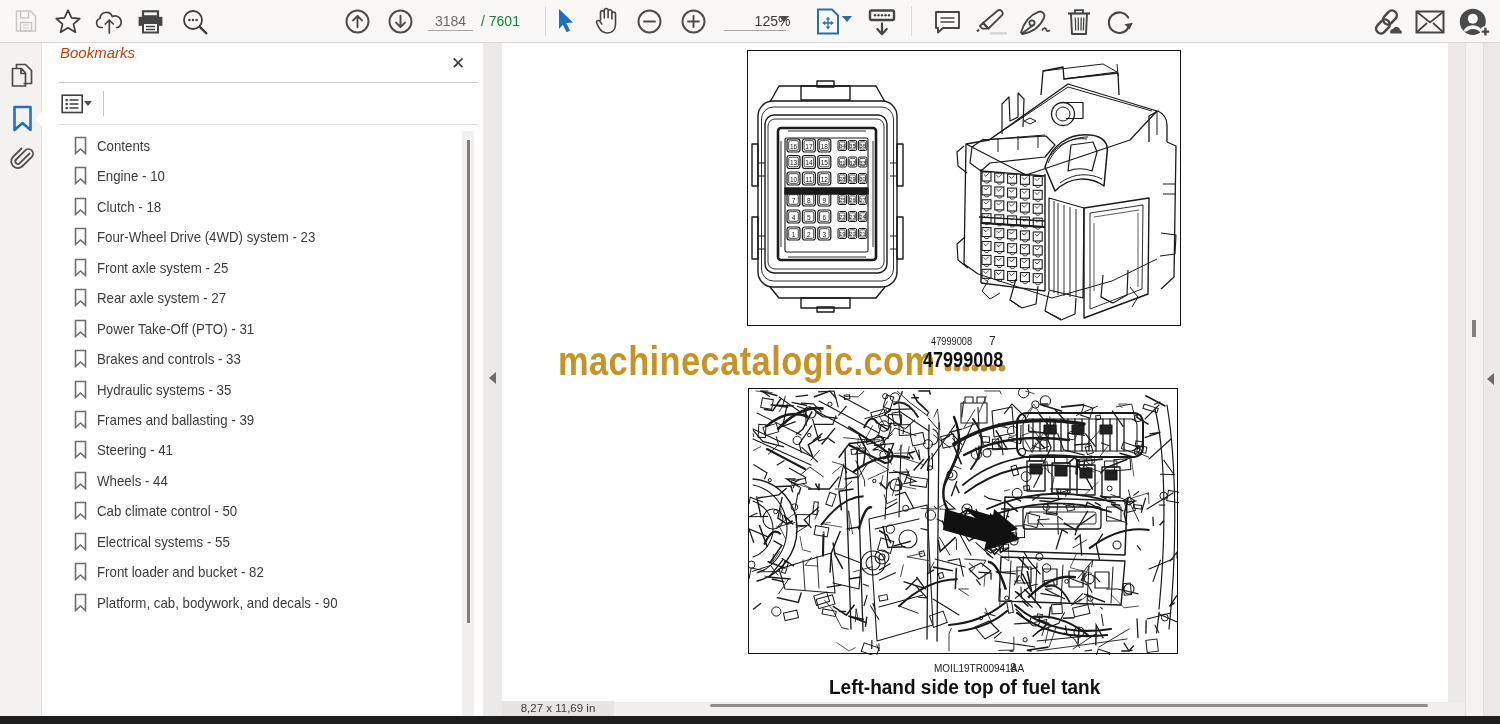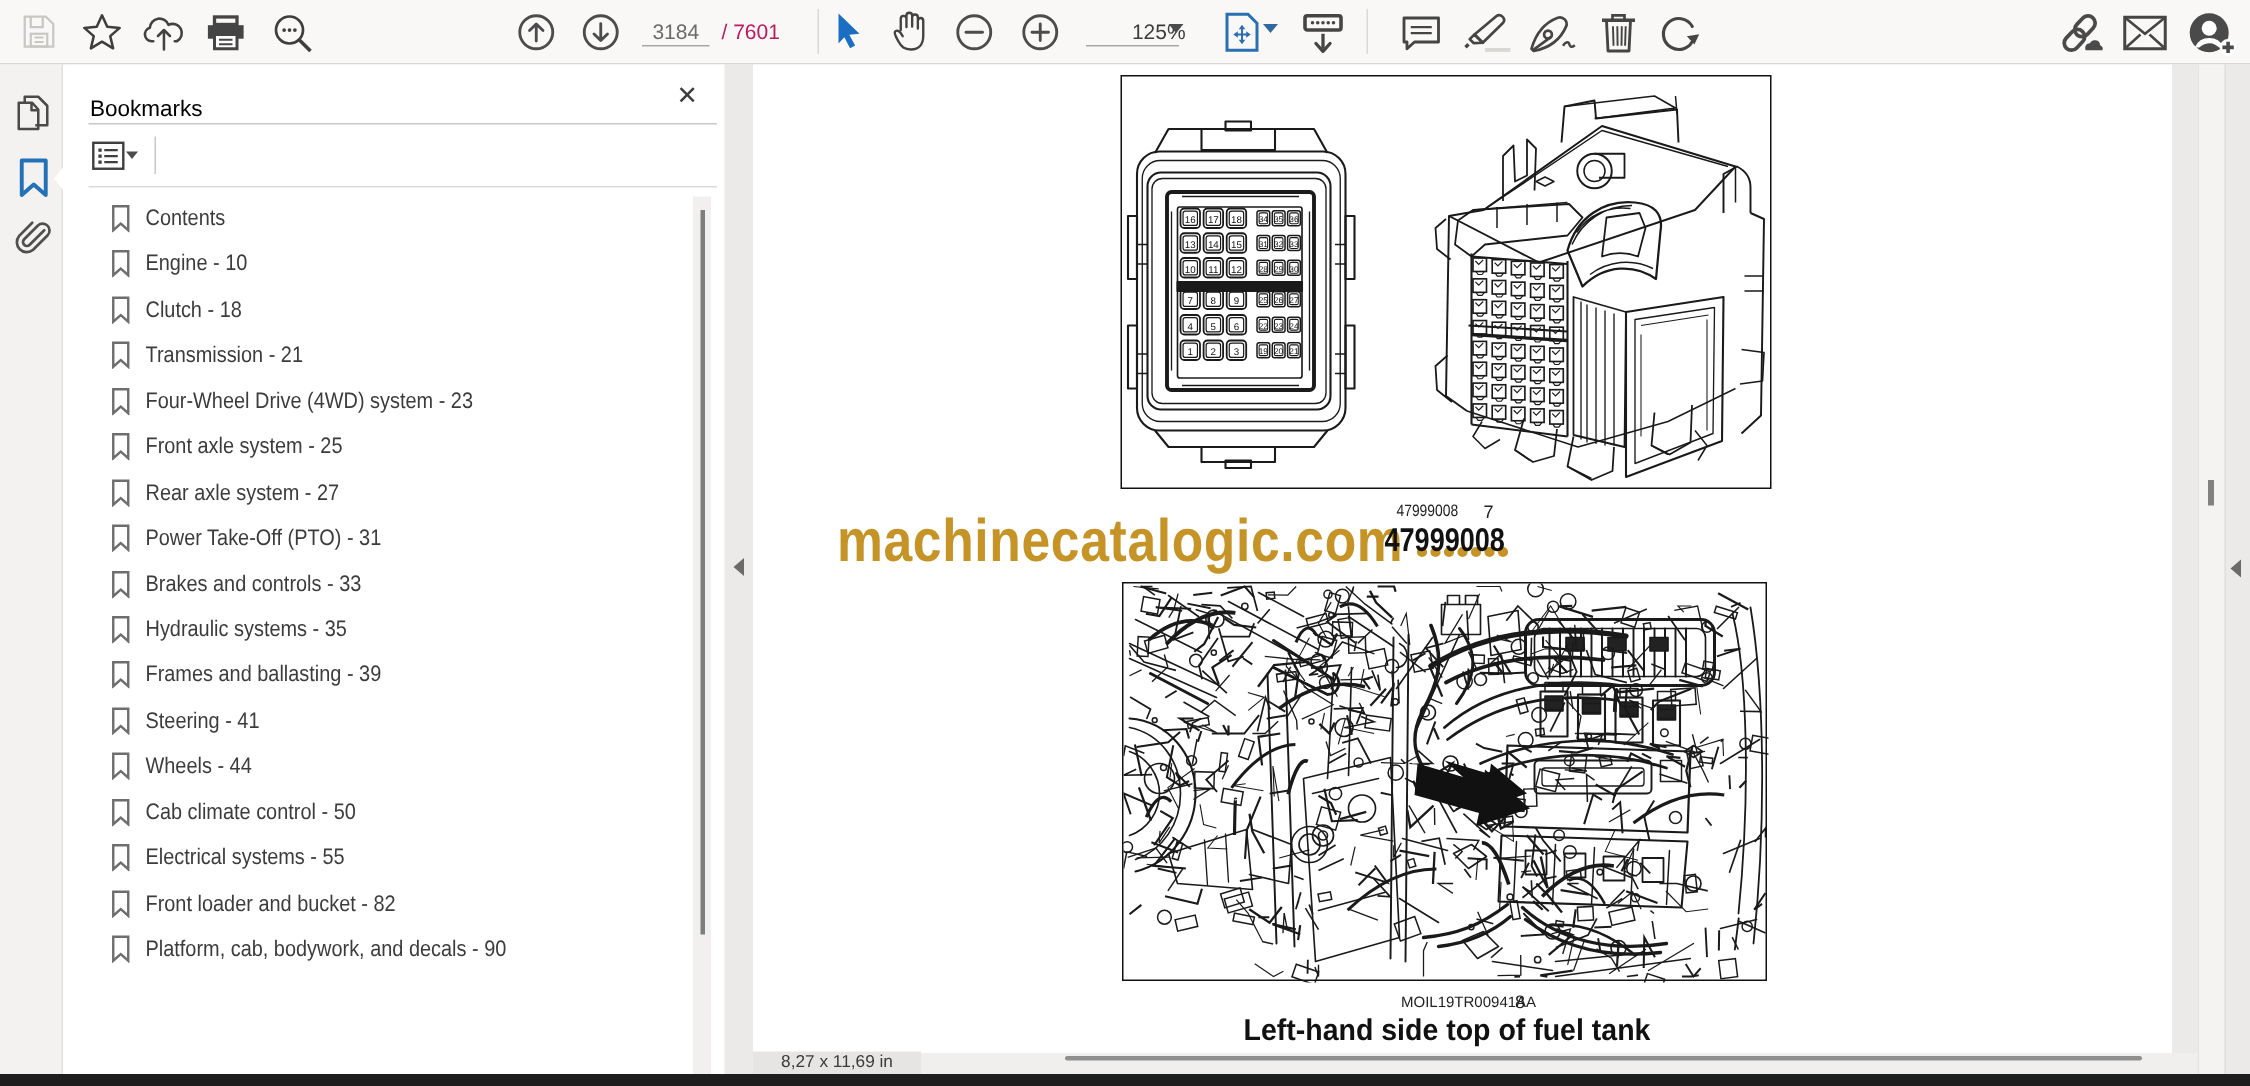--- a/index.html
+++ b/index.html
@@ -10,21 +10,21 @@
 #gutL{position:absolute;left:483px;top:43px;width:19px;height:675px;background:#eceae8;}
 #pagearea{position:absolute;left:502px;top:43px;width:946px;height:659px;background:#fff;overflow:hidden;}
 #gutR{position:absolute;left:1448px;top:43px;width:17px;height:675px;background:#eceae8;}
 #scrollR{position:absolute;left:1465px;top:43px;width:18px;height:675px;background:#f4f3f2;border-left:1px solid #e4e2e0;}
 #edgeR{position:absolute;left:1483px;top:43px;width:17px;height:675px;background:#eceae8;border-left:1px solid #e0dedc;}
 #bottomstrip{position:absolute;left:502px;top:702px;width:963px;height:14px;background:#f1efee;}
 #blackbar{position:absolute;left:0;top:716px;width:1500px;height:8px;background:#1e1e1e;}
 #pagesize{position:absolute;left:502px;top:701px;width:112px;height:31px;background:#e7e5e3;color:#3b3b3b;font-size:11.5px;line-height:15px;text-align:center;}
 #hthumb{position:absolute;left:710px;top:704px;width:718px;height:3px;background:#8f8f8f;border-radius:2px;}
 
-#bmtitle{position:absolute;left:60px;top:64px;font-size:15px;color:#000000;}
+#bmtitle{position:absolute;left:60px;top:44px;font-size:15px;color:#c2410c;font-style:italic;}
 #bmclose{position:absolute;left:451px;top:53px;font-size:17px;color:#3c3c3c;}
 .hsep1{position:absolute;left:59px;top:82px;width:419px;height:1px;background:#c9c8c6;}
 .hsep2{position:absolute;left:59px;top:124px;width:419px;height:1px;background:#dcdbd9;}
 .vsep1{position:absolute;left:103px;top:91px;width:1px;height:25px;background:#c9c8c6;}
 .icon{position:absolute;}
 #bmlist{position:absolute;left:43px;top:131px;width:420px;height:585px;overflow:hidden;}
 .bmrow{position:relative;height:30.45px;}
 .bmrow span{position:absolute;left:54px;top:6px;font-size:15px;color:#3c3c3c;white-space:nowrap;transform:scaleX(0.885);transform-origin:left;}
 .bmrow svg{position:absolute;left:30px;top:5px;}
 #vthumb{position:absolute;left:467px;top:140px;width:3px;height:483px;background:#7e7e7e;}
@@ -87,21 +87,21 @@
 
 <svg class="icon" style="left:388px;top:9px" width="25" height="25" viewBox="0 0 25 25">
  <g fill="none" stroke="#4c4c4c" stroke-width="1.9" stroke-linecap="round" stroke-linejoin="round">
  <circle cx="12.5" cy="12.5" r="11"></circle>
         <path d="M12.5 6.7v11M8 13.6l4.5 4.4 4.5-4.4"></path>
       </g>
     </svg>
 
 <div style="position:absolute;left:428px;top:13px;width:45px;text-align:center;font-size:14px;color:#6b6b6b;">3184</div>
 <div style="position:absolute;left:428px;top:30px;width:45px;height:1px;background:#a9a7a4;"></div>
-<div style="position:absolute;left:481px;top:13px;font-size:14px;color:#be185d;">/ 7601</div>
+<div style="position:absolute;left:481px;top:13px;font-size:14px;color:#15803d;">/ 7601</div>
 <div style="position:absolute;left:545px;top:6px;width:1px;height:30px;background:#dbd9d6;"></div>
 
 <svg class="icon" style="left:557px;top:8px" width="19" height="26" viewBox="0 0 19 26">
  <path d="M2 1l14 13.5-6.8.6 3.9 7.3-3.4 1.8-3.8-7.4L2 21z" fill="#1b6ec2"></path>
     </svg>
 
 <svg class="icon" style="left:593px;top:7px" width="28" height="28" viewBox="0 0 28 28">
  <g fill="none" stroke="#434343" stroke-width="1.6" stroke-linecap="round" stroke-linejoin="round">
  <path d="M7.5 13V5.5a1.9 1.9 0 0 1 3.8 0V11M11.3 10.5V3.4a1.9 1.9 0 0 1 3.8 0V10.5M15.1 10.7V4.6a1.9 1.9 0 0 1 3.8 0V12M18.9 11.7V6.8a1.8 1.8 0 0 1 3.6 0V17c0 5.5-3 9-8.2 9-4.4 0-6.3-1.6-8.3-5.3C4.6 18.1 3 15.4 3.6 14.3c.7-1.2 2.6-1.3 3.9.8l1.3 2"></path>
       </g>
@@ -259,26 +259,20 @@
       <svg width="16" height="19" viewBox="0 0 16 19">
         <path d="M2.5 1.5 h10 v16 l-5-4.5 -5 4.5 z" fill="none" stroke="#6e6e6e" stroke-width="1.6"></path>
       </svg>
       <span>Engine - 10</span>
     </div>
     <div class="bmrow">
       <svg width="16" height="19" viewBox="0 0 16 19">
         <path d="M2.5 1.5 h10 v16 l-5-4.5 -5 4.5 z" fill="none" stroke="#6e6e6e" stroke-width="1.6"></path>
       </svg>
       <span>Clutch - 18</span>
-    </div>
-    <div class="bmrow">
-      <svg width="16" height="19" viewBox="0 0 16 19">
-        <path d="M2.5 1.5 h10 v16 l-5-4.5 -5 4.5 z" fill="none" stroke="#6e6e6e" stroke-width="1.6"></path>
-      </svg>
-      <span>Transmission - 21</span>
     </div>
     <div class="bmrow">
       <svg width="16" height="19" viewBox="0 0 16 19">
         <path d="M2.5 1.5 h10 v16 l-5-4.5 -5 4.5 z" fill="none" stroke="#6e6e6e" stroke-width="1.6"></path>
       </svg>
       <span>Four-Wheel Drive (4WD) system - 23</span>
     </div>
     <div class="bmrow">
       <svg width="16" height="19" viewBox="0 0 16 19">
         <path d="M2.5 1.5 h10 v16 l-5-4.5 -5 4.5 z" fill="none" stroke="#6e6e6e" stroke-width="1.6"></path>

